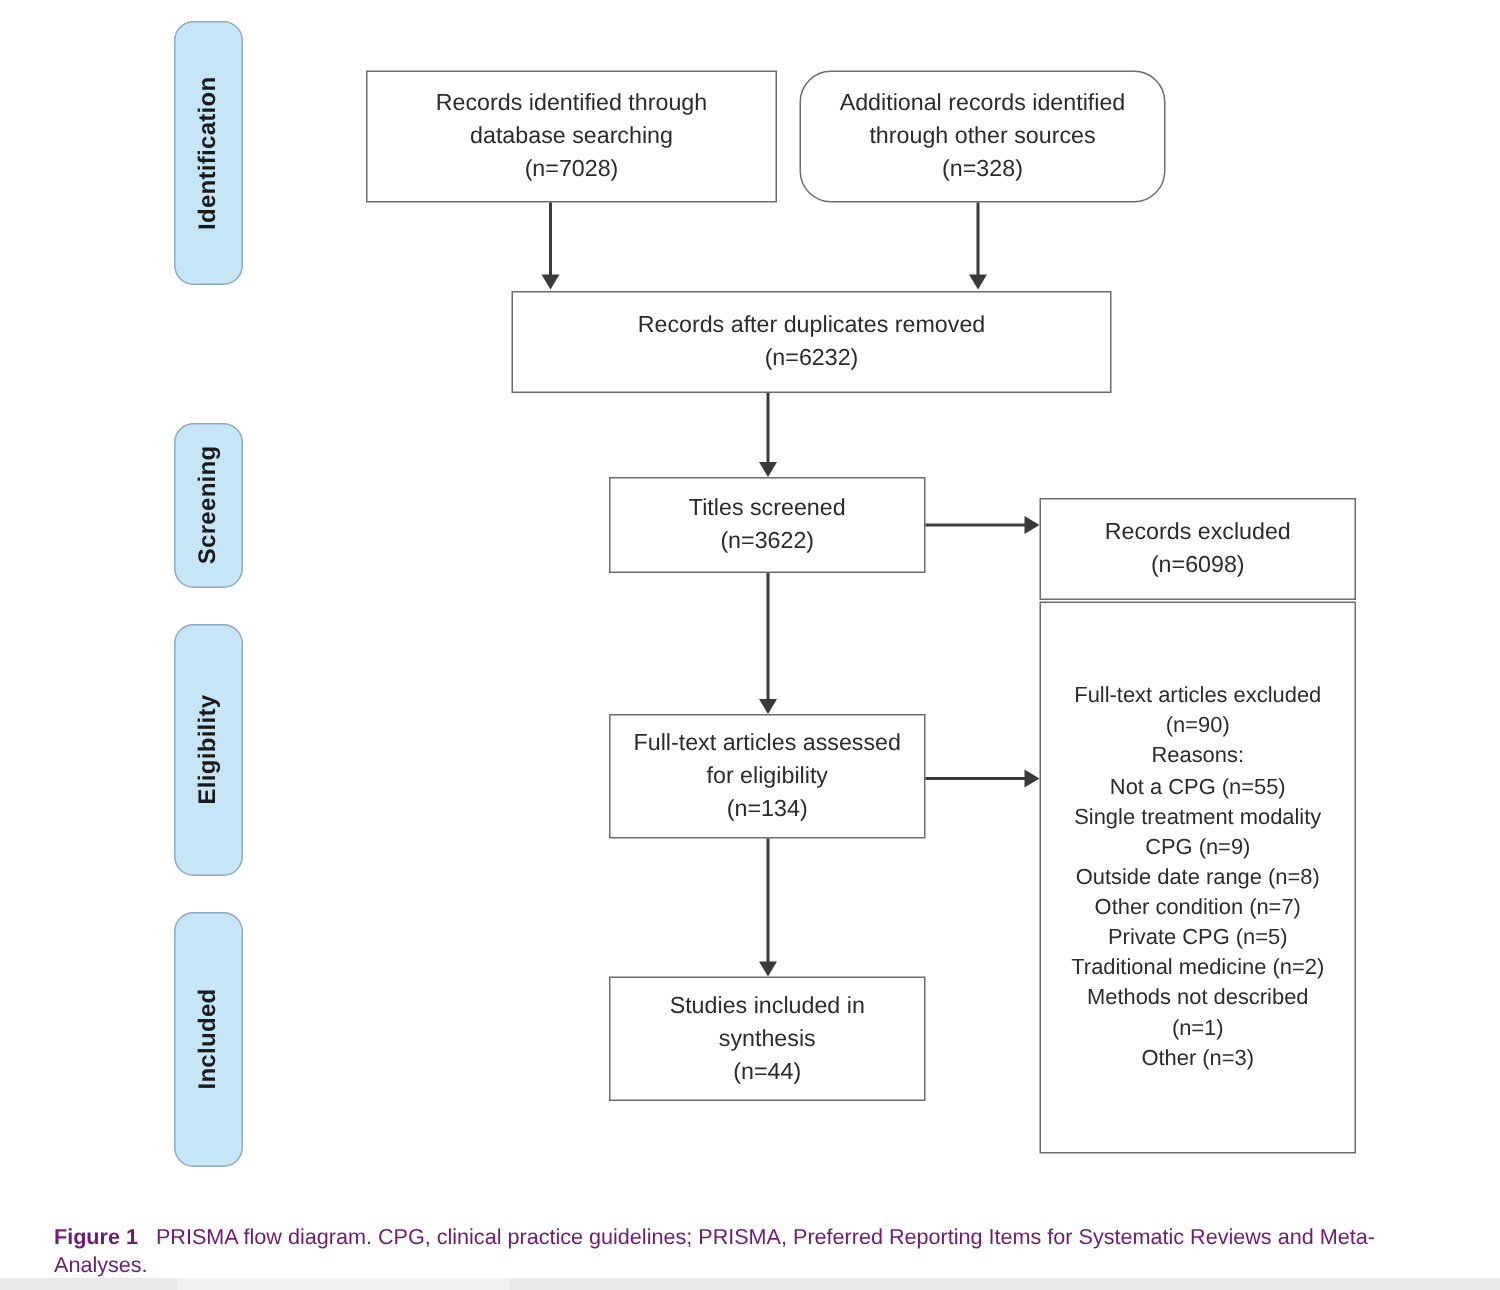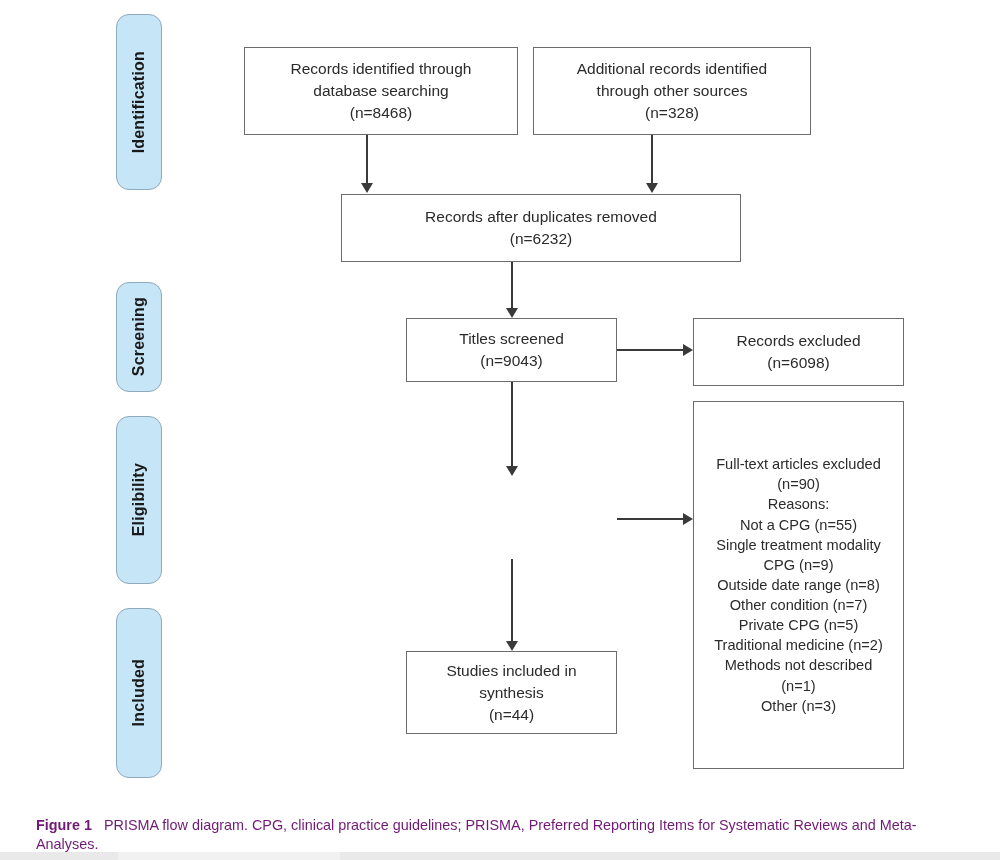--- a/index.html
+++ b/index.html
@@ -140,24 +140,24 @@
     <span class="stage-text">Eligibility</span>
   </div>
 
   <div class="stage-pill" style="left:116px; top:608px; width:46px; height:170px;">
     <span class="stage-text">Included</span>
   </div>
 
   <div class="flow-box" style="left:244px; top:47px; width:274px; height:88px;">
     <span class="box-text">Records identified through
 database searching
-(n=8468)</span>
-  </div>
-
-  <div class="flow-box" style="left:533px; top:47px; width:278px; height:88px;">
+(n=7028)</span>
+  </div>
+
+  <div class="flow-box" style="left:533px; top:47px; width:244px; height:88px;border-radius:21px;">
     <span class="box-text">Additional records identified
 through other sources
 (n=328)</span>
   </div>
 
   <div class="v-line" style="left:366px; top:135px; height:50px;"></div>
   <div class="arrow-down" style="left:361px; top:183px;"></div>
 
   <div class="v-line" style="left:651px; top:135px; height:50px;"></div>
   <div class="arrow-down" style="left:646px; top:183px;"></div>
@@ -165,34 +165,39 @@
   <div class="flow-box" style="left:341px; top:194px; width:400px; height:68px;">
     <span class="box-text">Records after duplicates removed
 (n=6232)</span>
   </div>
 
   <div class="v-line" style="left:511px; top:262px; height:48px;"></div>
   <div class="arrow-down" style="left:506px; top:308px;"></div>
 
   <div class="flow-box" style="left:406px; top:318px; width:211px; height:64px;">
     <span class="box-text">Titles screened
-(n=9043)</span>
-  </div>
-
-  <div class="flow-box" style="left:693px; top:318px; width:211px; height:68px;">
+(n=3622)</span>
+  </div>
+
+  <div class="flow-box" style="left:693px; top:332px; width:211px; height:68px;">
     <span class="box-text">Records excluded
 (n=6098)</span>
   </div>
 
   <div class="h-line" style="left:617px; top:349px; width:68px;"></div>
   <div class="arrow-right" style="left:683px; top:344px;"></div>
 
   <div class="v-line" style="left:511px; top:382px; height:86px;"></div>
   <div class="arrow-down" style="left:506px; top:466px;"></div>
 
+  <div class="flow-box" style="left:406px; top:476px; width:211px; height:83px;">
+    <span class="box-text">Full-text articles assessed
+for eligibility
+(n=134)</span>
+  </div>
 
   <div class="flow-box dense" style="left:693px; top:401px; width:211px; height:368px;">
     <span class="box-text">Full-text articles excluded
 (n=90)
 Reasons:
 Not a CPG (n=55)
 Single treatment modality
 CPG (n=9)
 Outside date range (n=8)
 Other condition (n=7)

